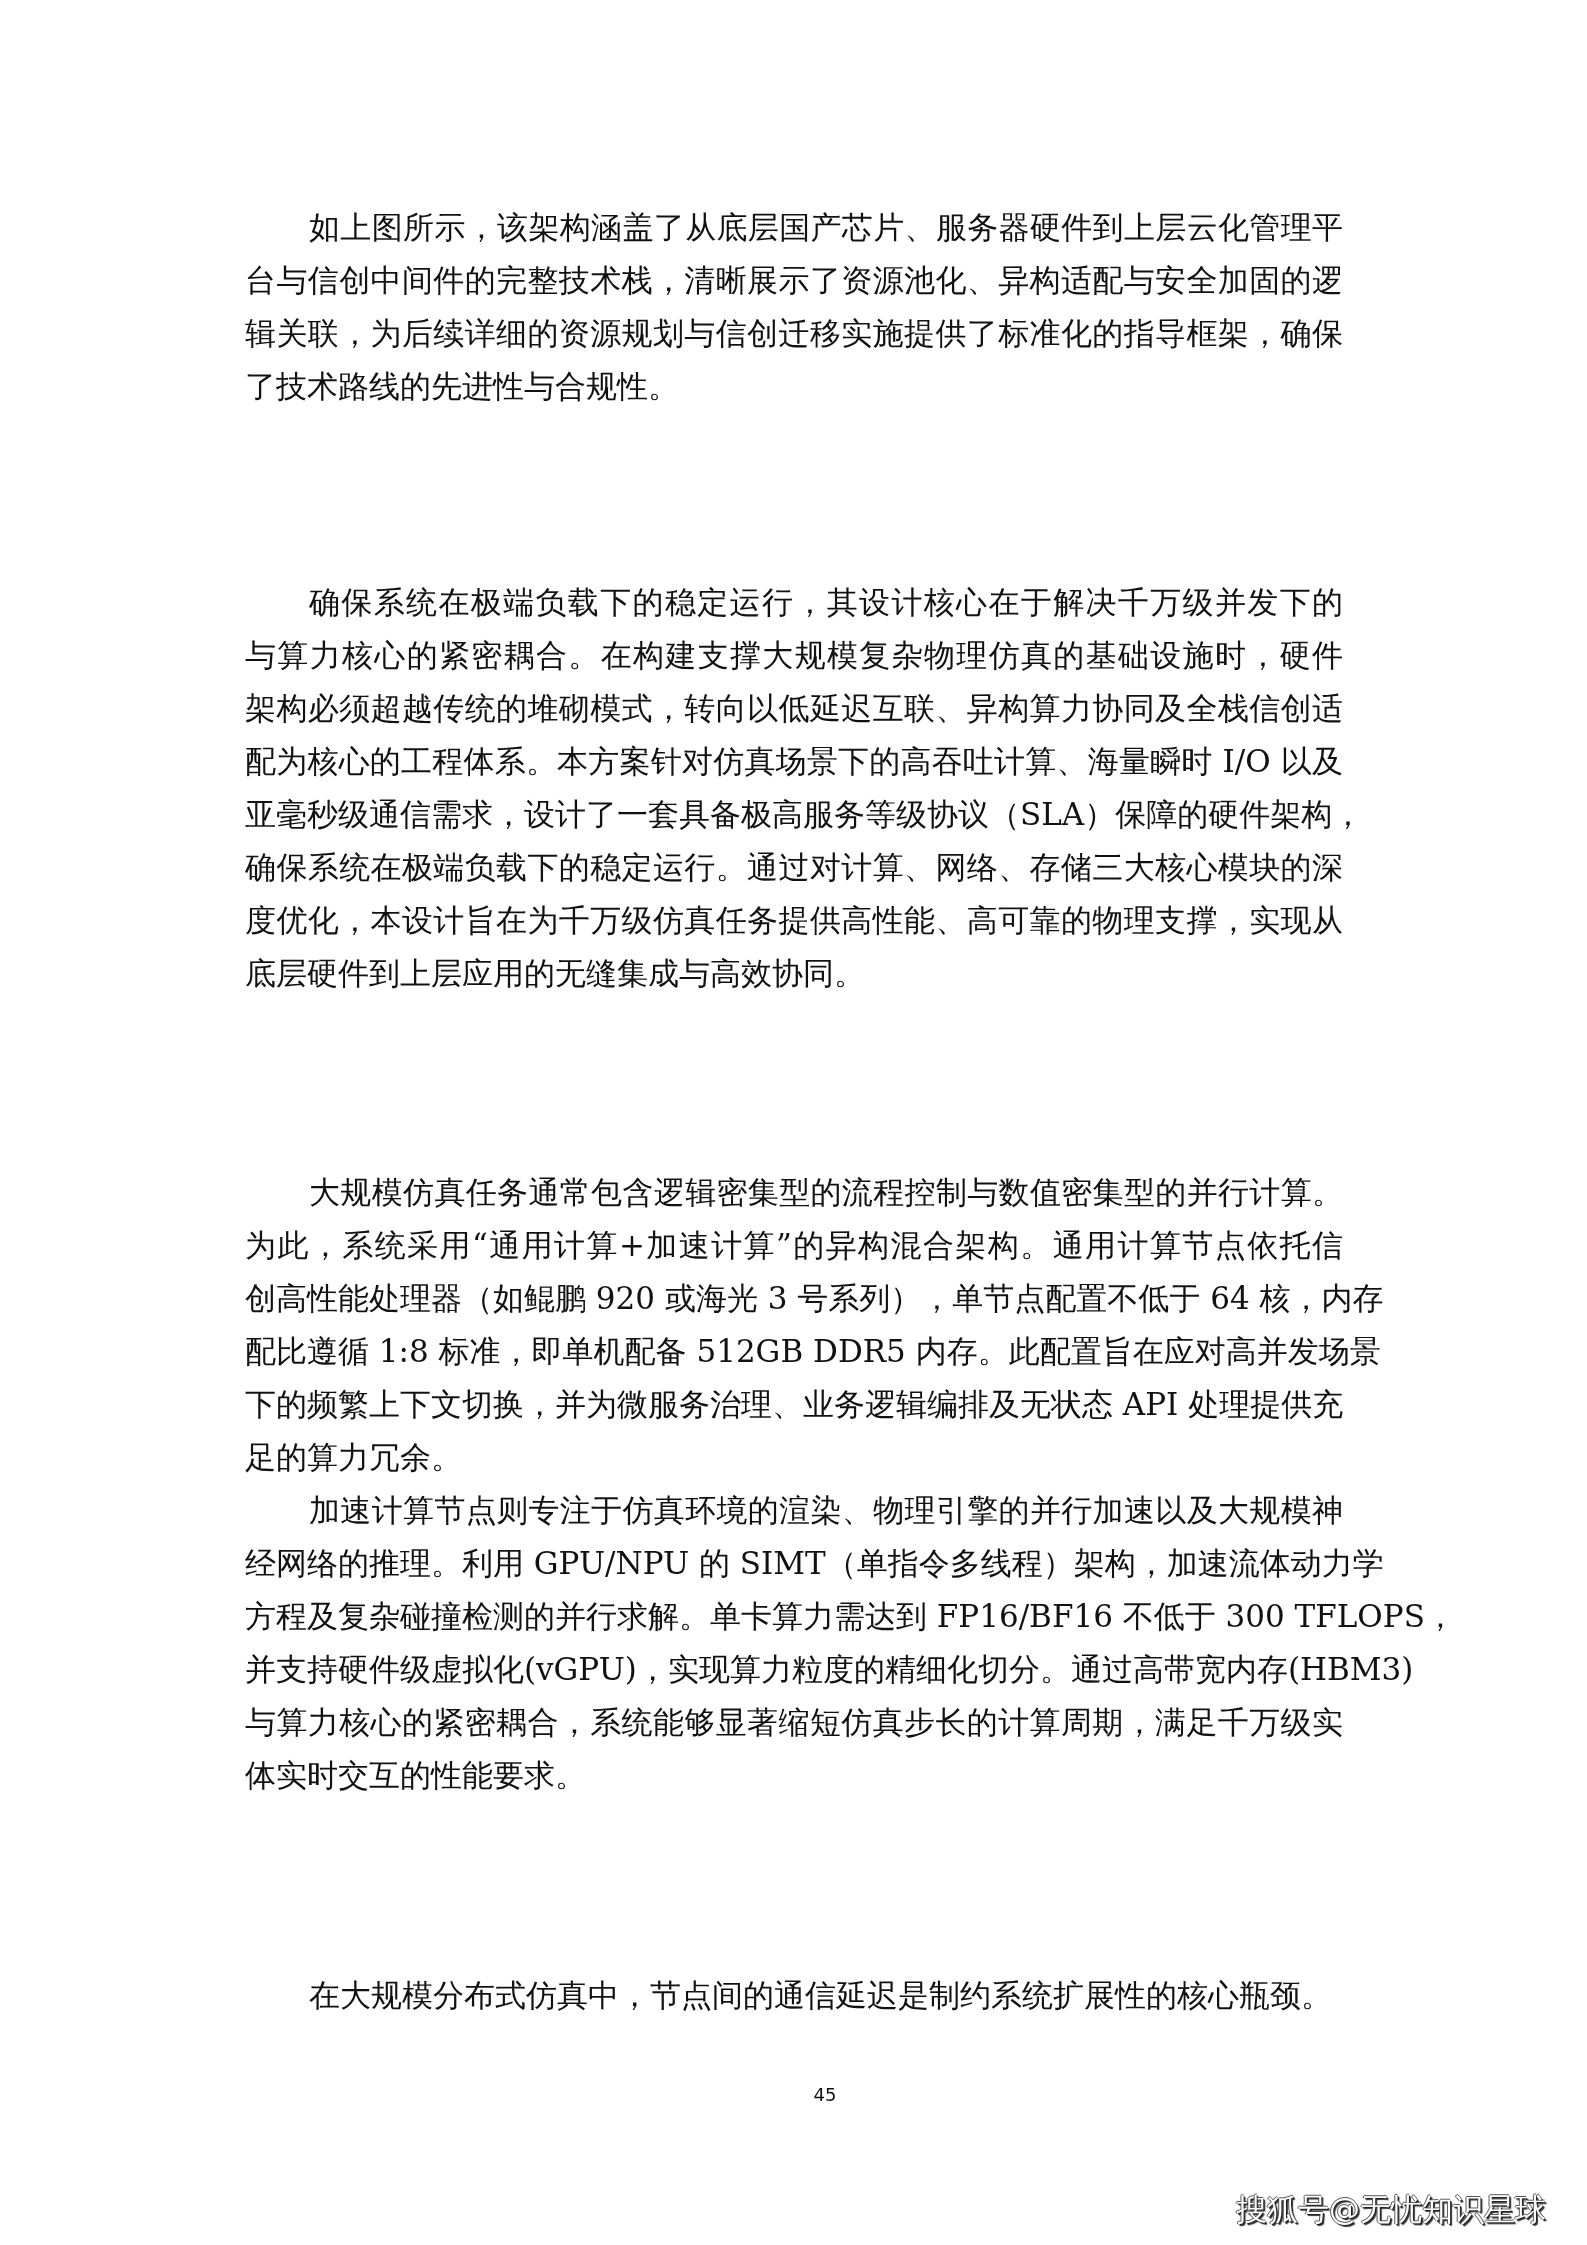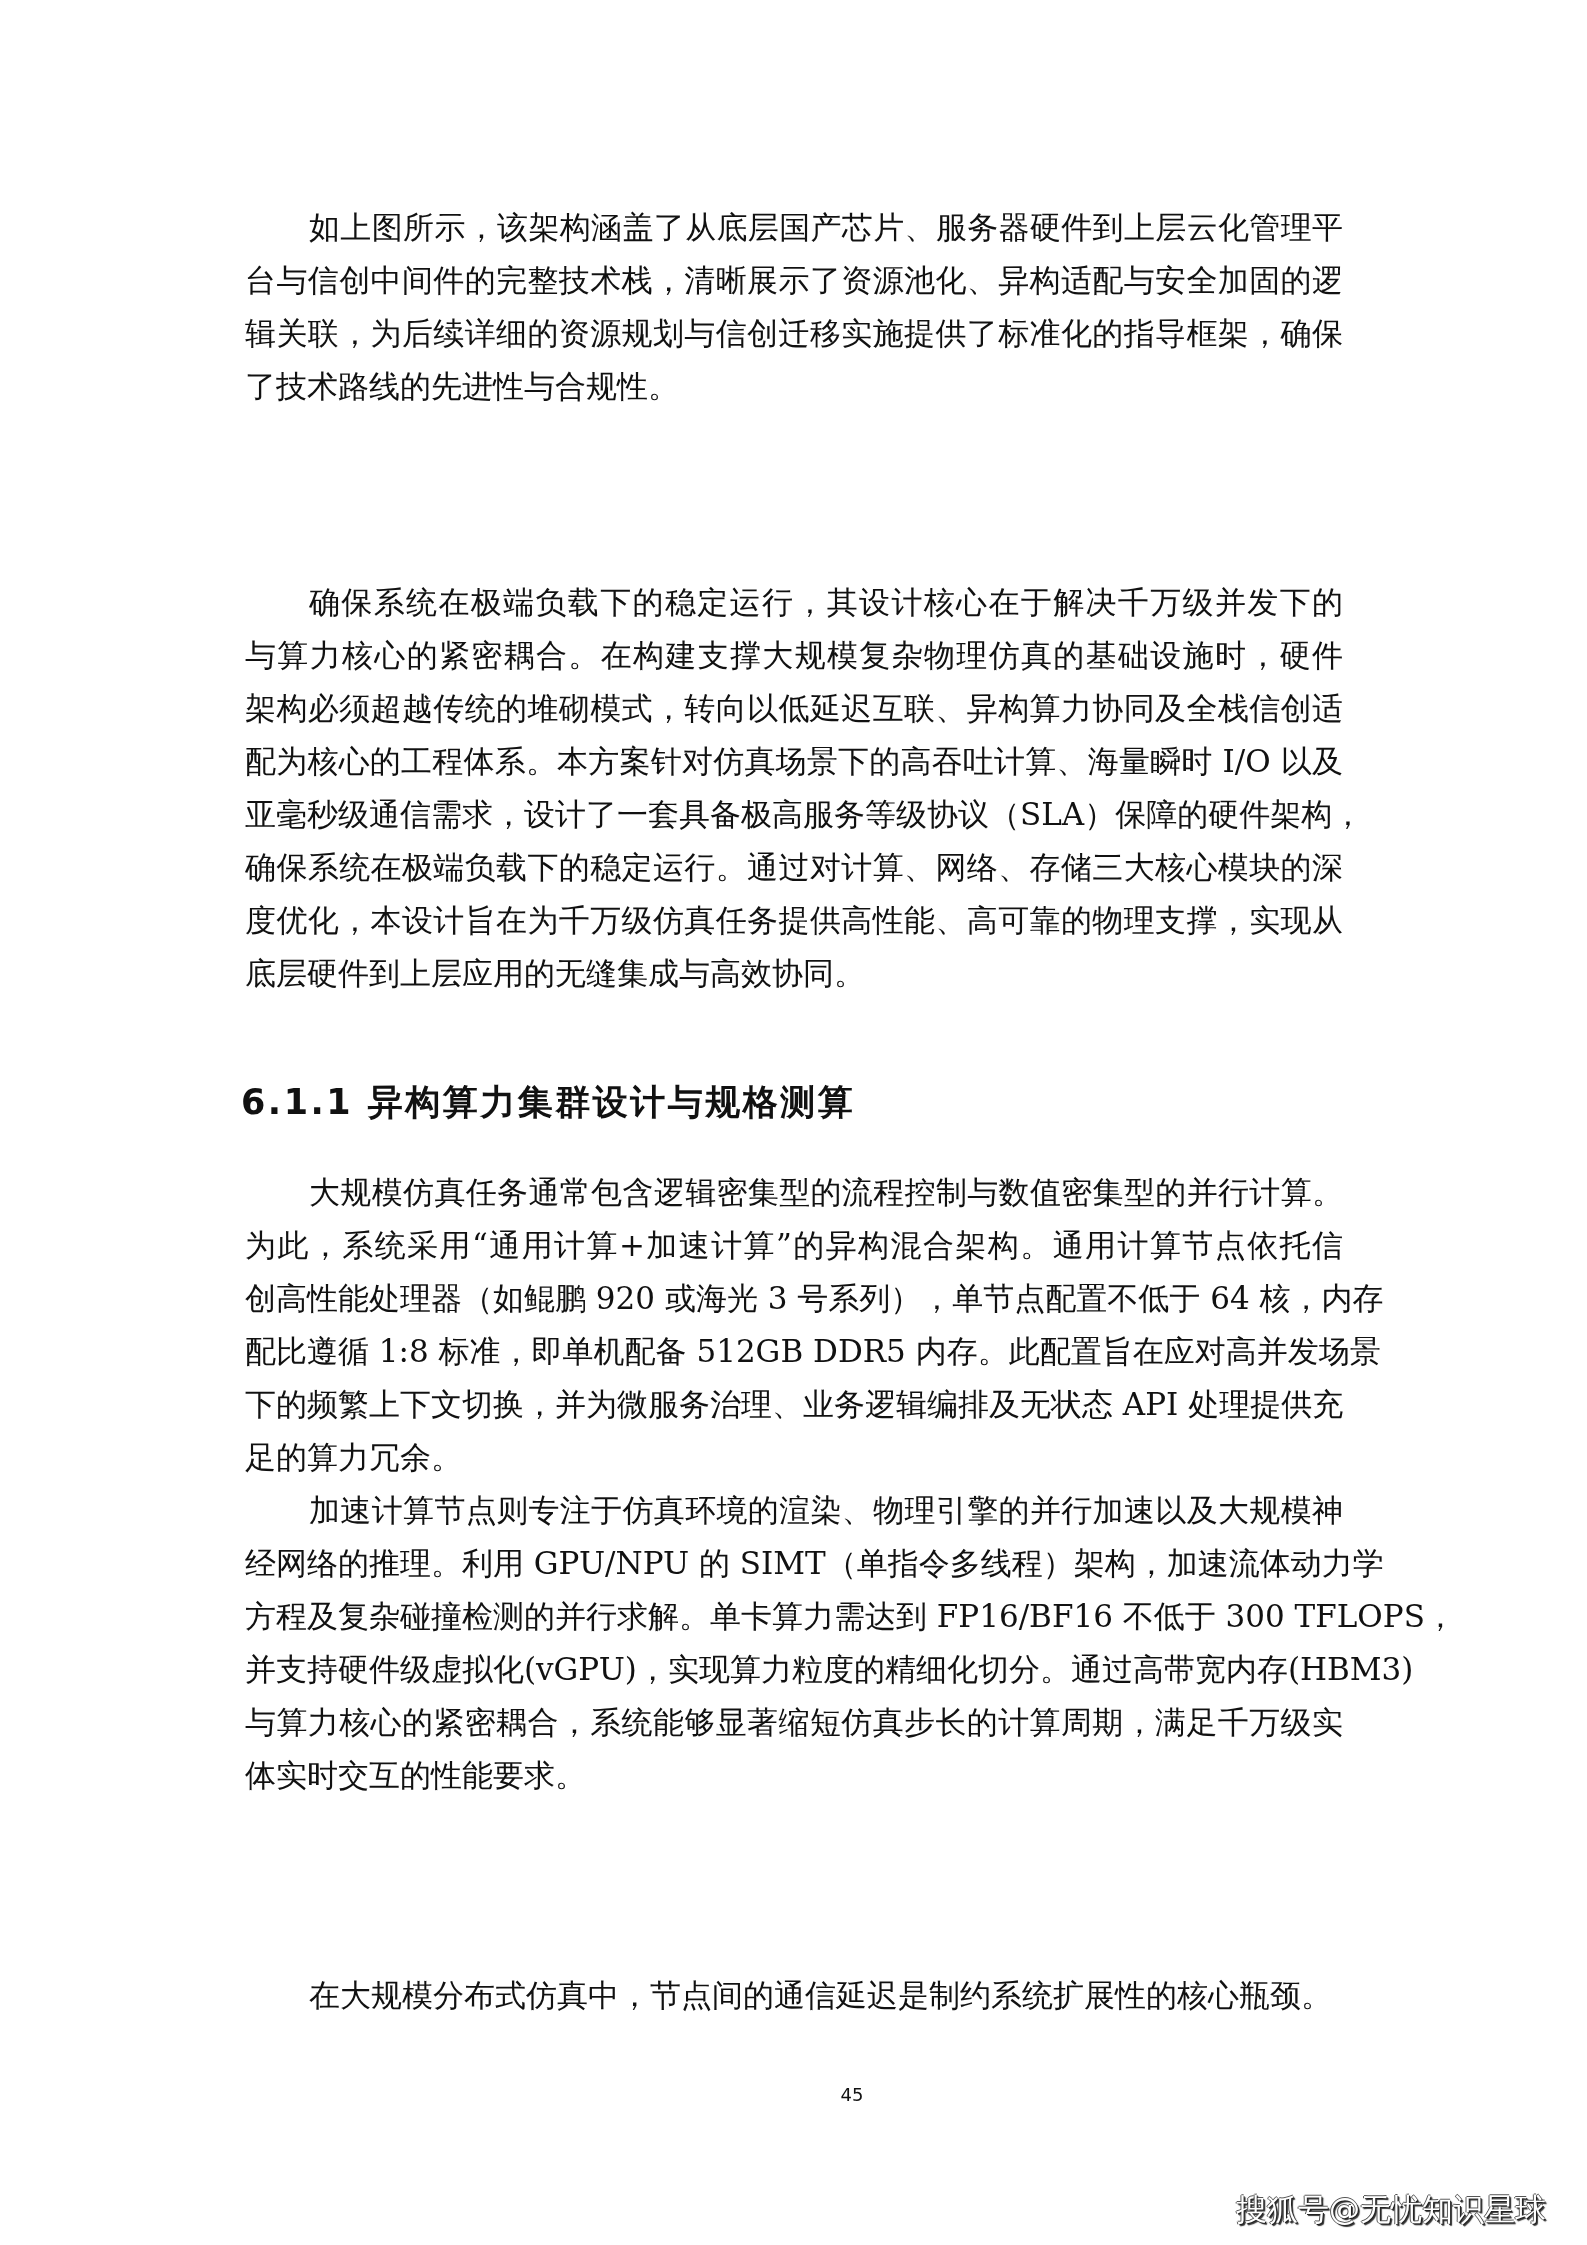--- a/index.html
+++ b/index.html
@@ -15,21 +15,21 @@
   .line.indent { left: 309px; width: 1034px; }
   .line.wide { width: 1118px; }
   .heading {
     position: absolute; left: 241px; height: 56px; line-height: 56px;
     font-family: "DejaVu Sans", "Liberation Sans", sans-serif;
     font-weight: bold; font-size: 35px; color: #111111; white-space: nowrap;
   }
   .heading.sub { letter-spacing: 2.5px; }
   .page-number {
     position: absolute; left: 812px; top: 2084px; width: 26px; text-align: center;
-    font-family: "DejaVu Sans", "Liberation Sans", sans-serif; font-size: 18px; color: #111111; margin-left: 27px;
+    font-family: "DejaVu Sans", "Liberation Sans", sans-serif; font-size: 18px; color: #111111;
   }
   .watermark {
     position: absolute; left: 1236px; top: 2188px; height: 42px; line-height: 42px;
     font-family: "DejaVu Sans", "Liberation Sans", sans-serif; font-size: 31px; color: #ffffff;
     white-space: nowrap;
     text-shadow: 1px 1px 0 #222, -1px 0 0 #555, 0 -1px 0 #555, 2px 2px 1px #333;
   }
 </style>
 </head>
 <body>
@@ -48,21 +48,20 @@
     <div class="line indent" style="top:576px">确保系统在极端负载下的稳定运行，其设计核心在于解决千万级并发下的</div>
     <div class="line" style="top:629px">与算力核心的紧密耦合。在构建支撑大规模复杂物理仿真的基础设施时，硬件</div>
     <div class="line" style="top:682px">架构必须超越传统的堆砌模式，转向以低延迟互联、异构算力协同及全栈信创适</div>
     <div class="line" style="top:735px">配为核心的工程体系。本方案针对仿真场景下的高吞吐计算、海量瞬时 I/O 以及</div>
     <div class="line" style="top:788px">亚毫秒级通信需求，设计了一套具备极高服务等级协议（SLA）保障的硬件架构，</div>
     <div class="line" style="top:841px">确保系统在极端负载下的稳定运行。通过对计算、网络、存储三大核心模块的深</div>
     <div class="line" style="top:894px">度优化，本设计旨在为千万级仿真任务提供高性能、高可靠的物理支撑，实现从</div>
     <div class="line last" style="top:947px">底层硬件到上层应用的无缝集成与高效协同。</div>
   </div>
 
-  <div class="heading sub" style="top:1074px">6.1.1 异构算力集群设计与规格测算</div>
 
   <div>
     <div class="line indent" style="top:1166px">大规模仿真任务通常包含逻辑密集型的流程控制与数值密集型的并行计算。</div>
     <div class="line" style="top:1219px">为此，系统采用“通用计算+加速计算”的异构混合架构。通用计算节点依托信</div>
     <div class="line" style="top:1272px">创高性能处理器（如鲲鹏 920 或海光 3 号系列），单节点配置不低于 64 核，内存</div>
     <div class="line" style="top:1325px">配比遵循 1:8 标准，即单机配备 512GB DDR5 内存。此配置旨在应对高并发场景</div>
     <div class="line" style="top:1378px">下的频繁上下文切换，并为微服务治理、业务逻辑编排及无状态 API 处理提供充</div>
     <div class="line last" style="top:1431px">足的算力冗余。</div>
   </div>
 

